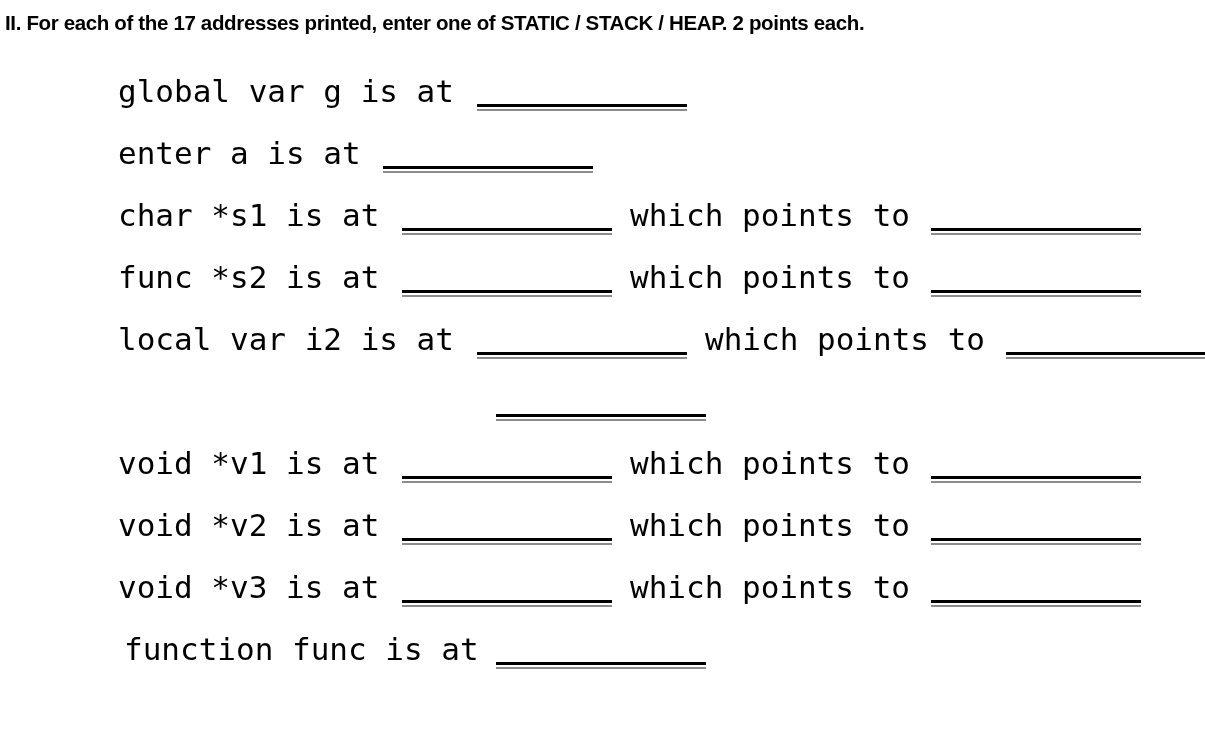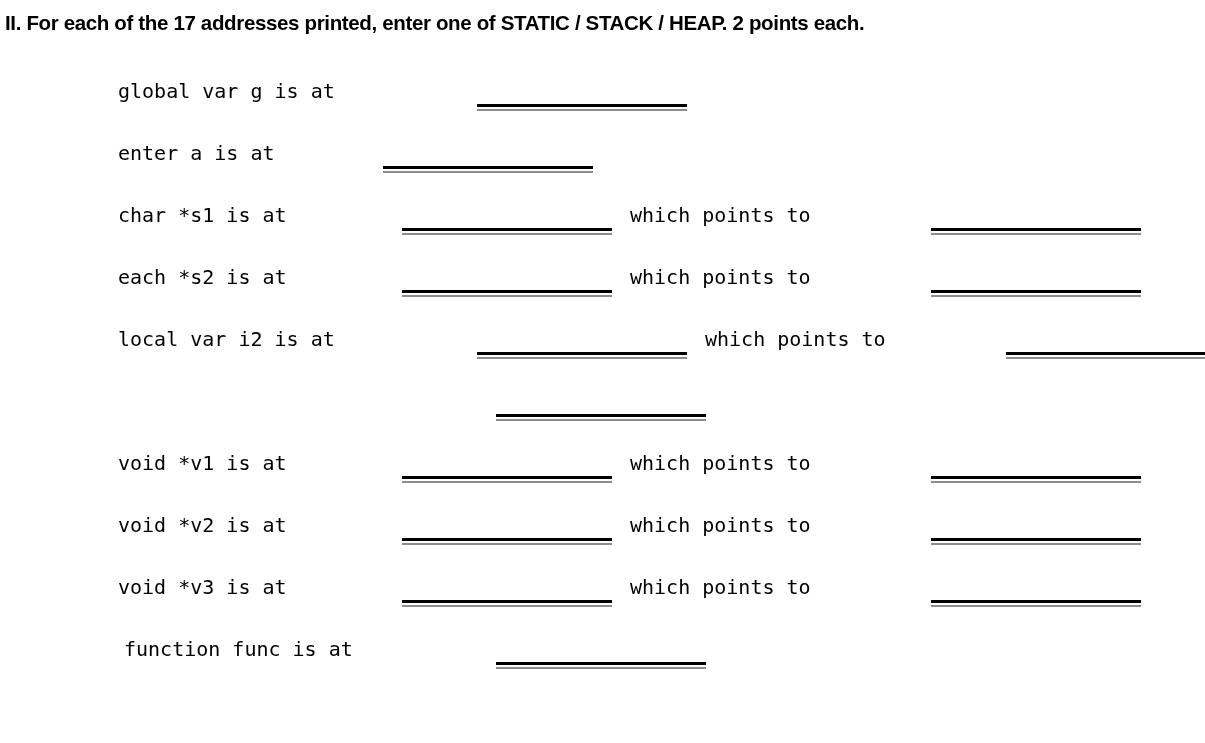--- a/index.html
+++ b/index.html
@@ -60,21 +60,21 @@
     line-height: 62px;
     color: #000000;
   }
 
   
   .run {
     position: absolute;
     top: 0;
     white-space: pre;
     font-family: "DejaVu Sans Mono", "Liberation Mono", monospace;
-    font-size: 20px;
+    font-size: 31px;
     line-height: 62px;
     letter-spacing: 0px;
     color: #000000;
   }
 
   
   .blank {
     position: absolute;
     height: 62px;
     top: 0;
@@ -114,21 +114,21 @@
         <span class="run" style="left: 118px;">enter a is at </span>
         <span class="blank" style="left: 383px; width: 210px;"></span>
       </div>
       <div class="answer-line">
         <span class="run" style="left: 118px;">char *s1 is at </span>
         <span class="blank" style="left: 402px; width: 210px;"></span>
         <span class="run" style="left: 630px;">which points to </span>
         <span class="blank" style="left: 931px; width: 210px;"></span>
       </div>
       <div class="answer-line">
-        <span class="run" style="left: 118px;">each *s2 is at </span>
+        <span class="run" style="left: 118px;">func *s2 is at </span>
         <span class="blank" style="left: 402px; width: 210px;"></span>
         <span class="run" style="left: 630px;">which points to </span>
         <span class="blank" style="left: 931px; width: 210px;"></span>
       </div>
       <div class="answer-line">
         <span class="run" style="left: 118px;">local var i2 is at </span>
         <span class="blank" style="left: 477px; width: 210px;"></span>
         <span class="run" style="left: 705px;">which points to </span>
         <span class="blank" style="left: 1006px; width: 199px;"></span>
       </div>

